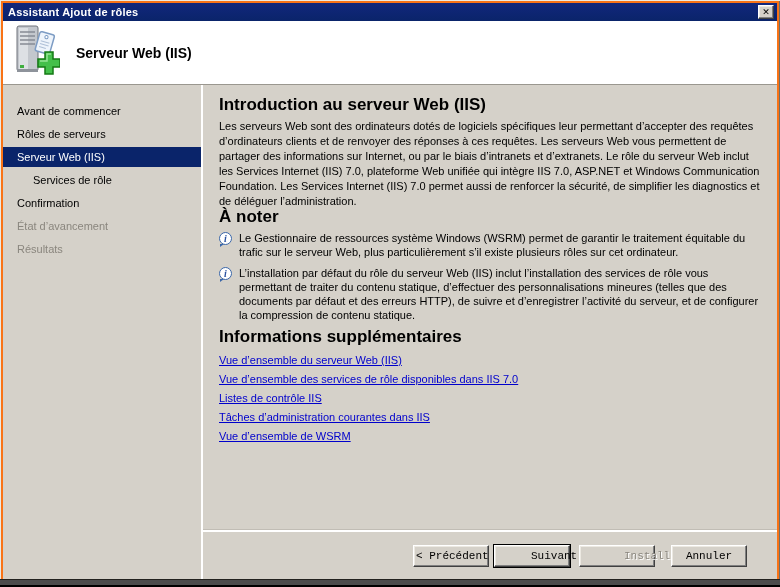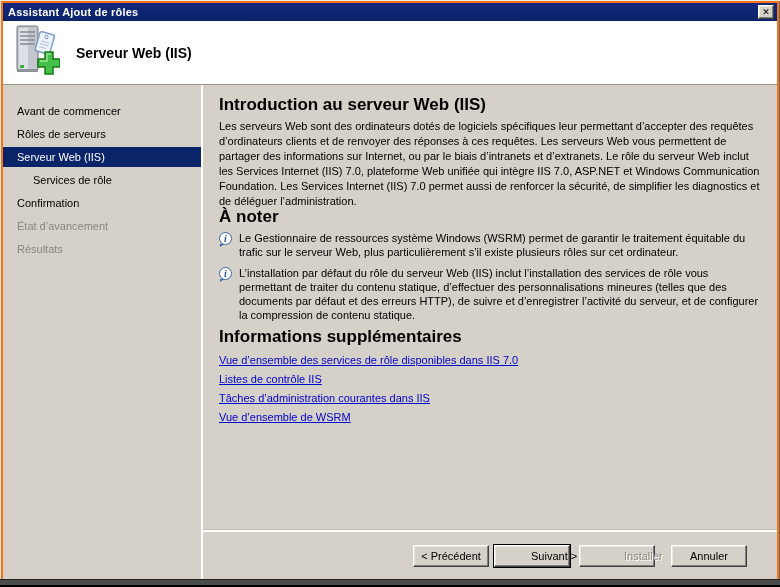--- a/index.html
+++ b/index.html
@@ -95,21 +95,21 @@
   .hr{
     height:3px; border-top:1px solid #c1bdb5; background:#fff; flex:none;
   }
   .buttonbar{
     flex:1; display:flex; justify-content:flex-end; align-items:flex-start;
     padding:13px 30px 0 0;
   }
   .btn{
     width:76px; height:22px;
     background:#D5D1C9; color:#000;
-    font-family:Liberation Sans, sans-serif; font-size:11px;
+    font-family:Liberation Mono, monospace; font-size:11px;
     border:1px solid; border-color:#fff #404040 #404040 #fff;
     box-shadow: inset -1px -1px 0 #808080, inset 1px 1px 0 #ece9e2;
     cursor:default; padding:0 2px; white-space:nowrap;
   }
   .btn-default{
     box-shadow: 0 0 0 1px #000, inset -1px -1px 0 #808080, inset 1px 1px 0 #ece9e2;
     padding-left: 36px;
   }
   .btn:disabled{
     color:#8a867e; text-shadow:1px 1px 0 #fff;
@@ -189,20 +189,21 @@
           <span class="note-text">Le Gestionnaire de ressources système Windows (WSRM) permet de garantir le traitement équitable du trafic sur le serveur Web, plus particulièrement s’il existe plusieurs rôles sur cet ordinateur.</span>
         </div>
         <div class="note">
           <span class="info-icon">i</span>
           <span class="note-text">L’installation par défaut du rôle du serveur Web (IIS) inclut l’installation des services de rôle vous permettant de traiter du contenu statique, d’effectuer des personnalisations mineures (telles que des documents par défaut et des erreurs HTTP), de suivre et d’enregistrer l’activité du serveur, et de configurer la compression de contenu statique.</span>
         </div>
 
         <h2 class="links-heading">Informations supplémentaires</h2>
 
         <div class="link-list">
+          <div class="link-row"><a href="#">Vue d’ensemble du serveur Web (IIS)</a></div>
           <div class="link-row"><a href="#">Vue d’ensemble des services de rôle disponibles dans IIS 7.0</a></div>
           <div class="link-row"><a href="#">Listes de contrôle IIS</a></div>
           <div class="link-row"><a href="#">Tâches d’administration courantes dans IIS</a></div>
           <div class="link-row"><a href="#">Vue d’ensemble de WSRM</a></div>
         </div>
 
       </div>
 
       <div class="hr"></div>
 

